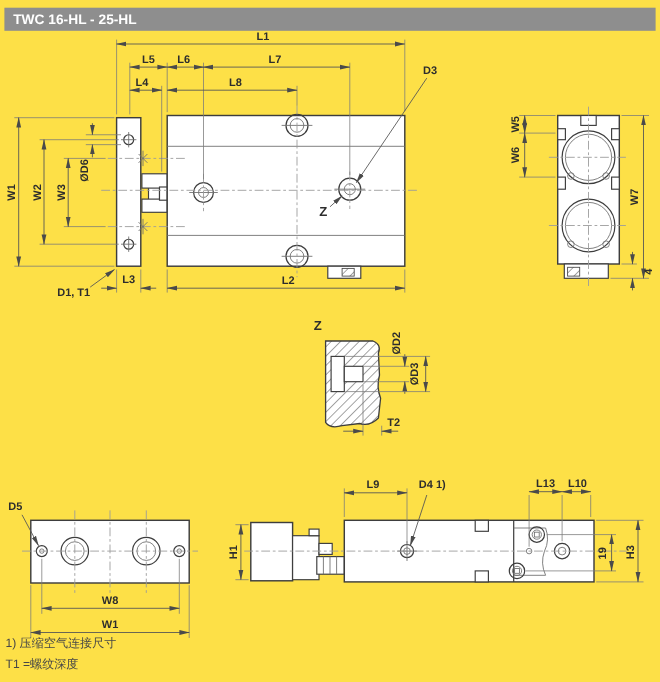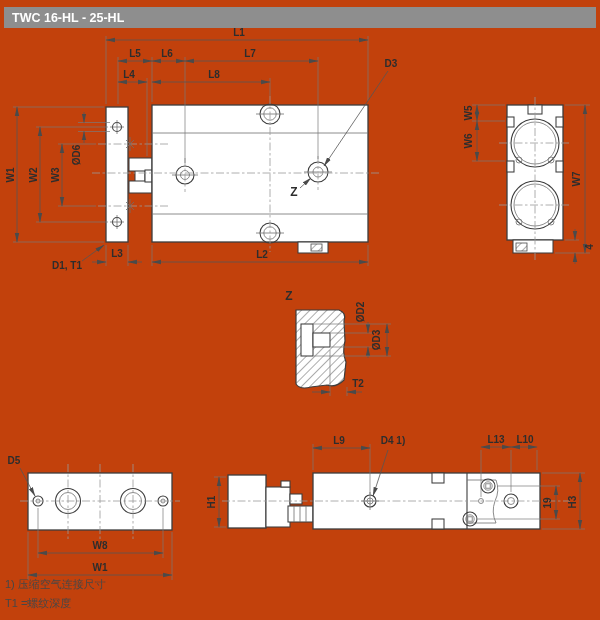--- a/index.html
+++ b/index.html
@@ -1,16 +1,16 @@
 <!DOCTYPE html>
 <html><head>
 <meta charset="utf-8">
 <style>
   html,body{margin:0;padding:0;background:#ffffff;}
-  .stage{position:relative;width:600px;height:620px;background:#c2410c;overflow:hidden;
+  .stage{position:relative;width:600px;height:620px;background:#fde047;overflow:hidden;
          font-family:"Liberation Sans",sans-serif;}
   svg{display:block;}
   .outline{fill:#ffffff;stroke:#3d3d3d;stroke-width:1.3;}
   .outline2{fill:#ffffff;stroke:#3d3d3d;stroke-width:1.05;}
   .noFill{fill:none;stroke:#3d3d3d;stroke-width:1.1;}
   .thin{fill:none;stroke:#6f6f6f;stroke-width:0.8;}
   .ext{fill:none;stroke:#7a7a7a;stroke-width:0.7;}
   .dim{fill:none;stroke:#555555;stroke-width:0.8;}
   .cl{fill:none;stroke:#9b9b9b;stroke-width:0.8;stroke-dasharray:8 2.5 2.5 2.5;}
   .hatchsq{fill:url(#hatch);stroke:#4a4a4a;stroke-width:0.8;}

